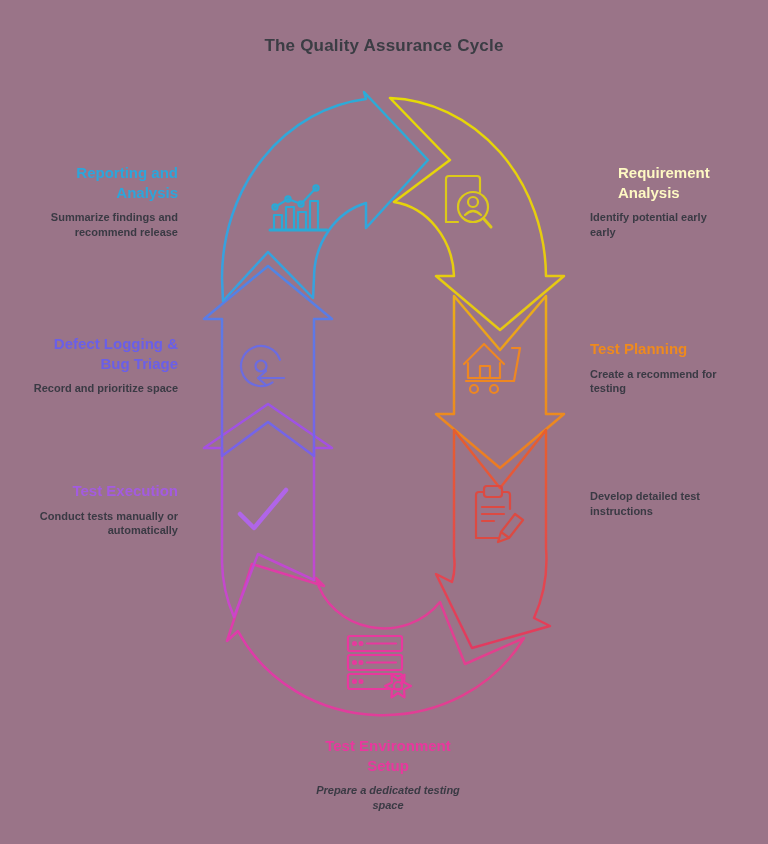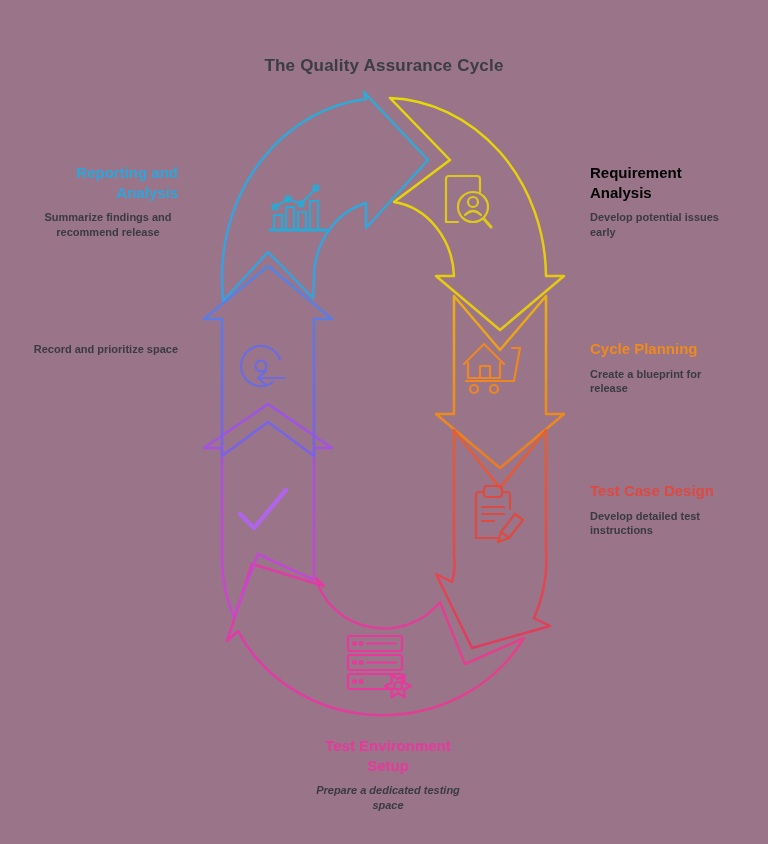--- a/index.html
+++ b/index.html
@@ -4,21 +4,21 @@
 <style>
   html,body{margin:0;padding:0;}
   .canvas{
     position:relative;
     width:768px;height:844px;
     background:#9a7488;
     font-family:"Liberation Sans",sans-serif;
     overflow:hidden;
   }
   .title{
-    position:absolute;top:56px;left:0;right:0;
+    position:absolute;top:36px;left:0;right:0;
     text-align:center;
     font-size:17px;font-weight:700;
     color:#3b3d44;letter-spacing:.2px;
   }
   .stage{position:absolute;}
   .stage.left{text-align:right;}
   .stage.right{text-align:left;}
   .stage.bottom{text-align:center;margin:0 auto;}
   .stage-label{
     font-size:15px;font-weight:700;line-height:19.5px;
@@ -137,40 +137,44 @@
 
     <g transform="translate(233,340)" stroke="#6c6ce0">
       <path class="ic-thin" d="M47 19.8 A20 20 0 1 0 39.5 42.4"></path>
       <circle class="ic-thin" cx="28" cy="26" r="5.5"></circle>
       <path class="ic-thin" d="M51 38 H26 M33 31 L25 38 L33 45"></path>
     </g>
   </svg>
 
   <div class="stage left" style="right:590px;top:163px;">
     <div class="stage-label" style="width: 130px; margin-left: auto; color: rgb(44, 166, 219); text-align: right;">Reporting and Analysis</div>
-    <div class="stage-desc" style="width:140px;margin-left:auto;text-align:center;">Summarize findings and recommend release</div>
+    <div class="stage-desc" style="width:140px;margin-left:auto;">Summarize findings and recommend release</div>
   </div>
 
   <div class="stage left" style="right:590px;top:334px;">
+    <div class="stage-label" style="width: 150px; margin-left: auto; color: rgb(106, 95, 232);">Defect Logging &amp; Bug Triage</div>
     <div class="stage-desc" style="width:160px;margin-left:auto;">Record and prioritize space</div>
   </div>
 
+  <div class="stage left" style="right:590px;top:481px;">
+    <div class="stage-label" style="width: 160px; margin-left: auto; color: rgb(163, 91, 224);">Test Execution</div>
+    <div class="stage-desc" style="width:155px;margin-left:auto;">Conduct tests manually or automatically</div>
+  </div>
 
   <div class="stage right" style="left:590px;top:163px;">
-    <div class="stage-label" style="width: 120px; color: #000000;">Requirement Analysis</div>
-    <div class="stage-desc" style="width:145px;">Develop potential issues early</div>
+    <div class="stage-label" style="width: 120px; color: #fef9c3; margin-left: 28px;">Requirement Analysis</div>
+    <div class="stage-desc" style="width:145px;">Identify potential early early</div>
   </div>
 
   <div class="stage right" style="left:590px;top:339px;">
-    <div class="stage-label" style="width: 150px; color: rgb(238, 138, 30);">Cycle Planning</div>
-    <div class="stage-desc" style="width:130px;">Create a blueprint for release</div>
+    <div class="stage-label" style="width: 150px; color: rgb(238, 138, 30);">Test Planning</div>
+    <div class="stage-desc" style="width:130px;">Create a recommend for testing</div>
   </div>
 
   <div class="stage right" style="left:590px;top:481px;">
-    <div class="stage-label" style="width: 160px; color: rgb(220, 74, 66);">Test Case Design</div>
     <div class="stage-desc" style="width:125px;">Develop detailed test instructions</div>
   </div>
 
   <div class="stage bottom" style="left:8px;right:0;top:736px;">
     <div class="stage-label" style="width: 145px; margin: 0px auto; color: rgb(232, 56, 158);">Test Environment Setup</div>
     <div class="stage-desc" style="width:165px;margin:8px auto 0;font-style:italic;">Prepare a dedicated testing space</div>
   </div>
 
 </div>
 

